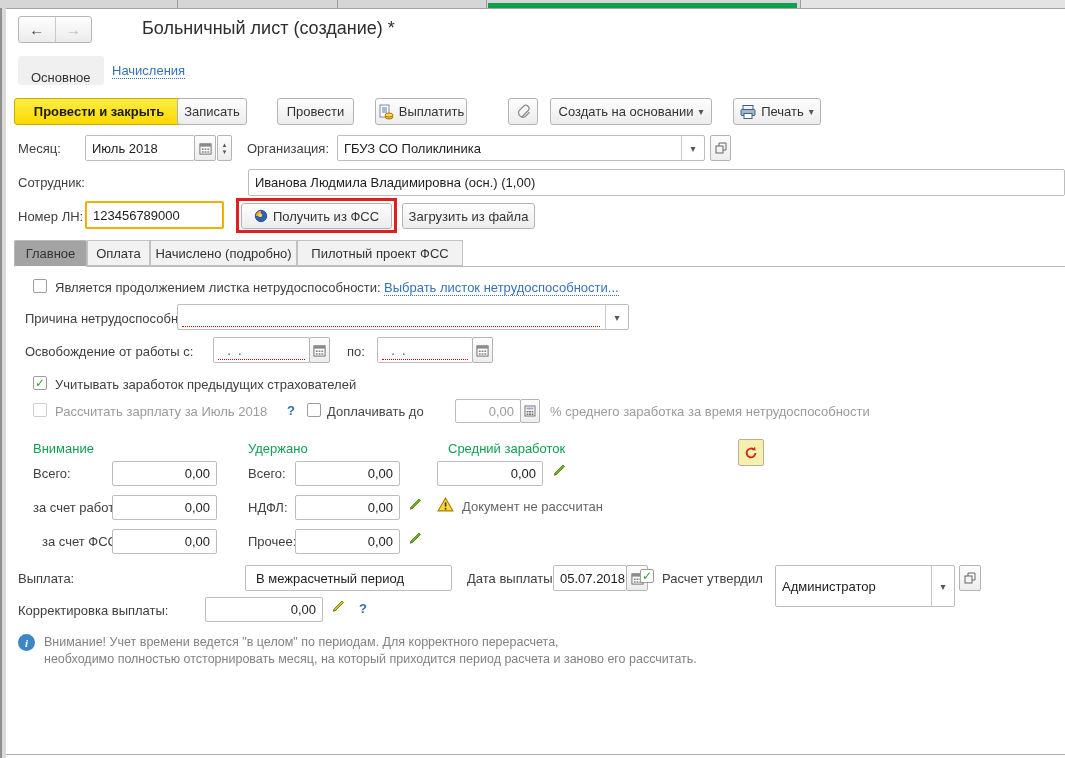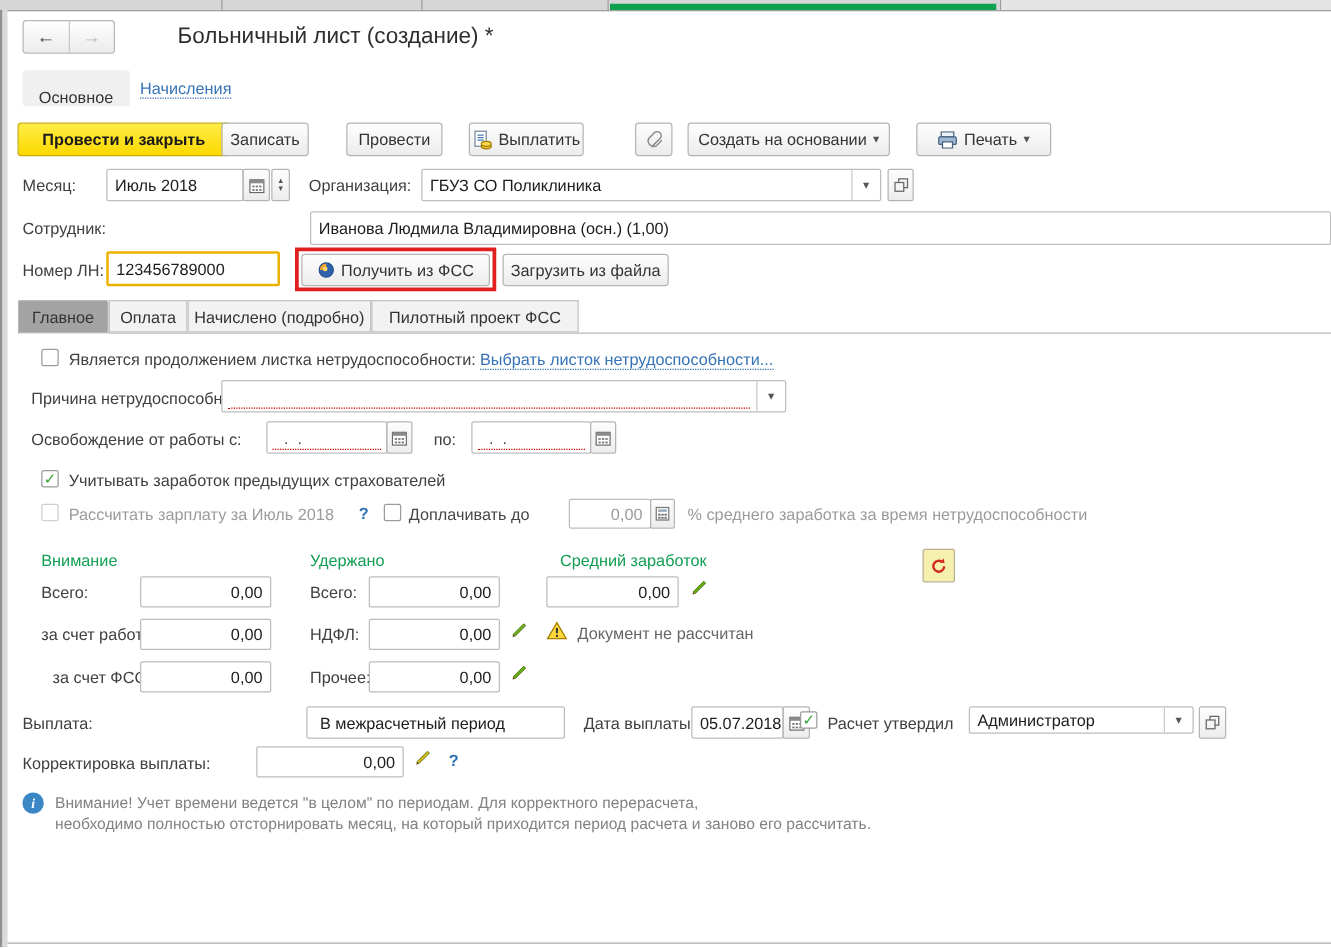--- a/index.html
+++ b/index.html
@@ -97,21 +97,21 @@
     <span>
         <svg width="15" height="15" viewBox="0 0 20 20">
           <path d="M7 18 L16 9 a4 4 0 0 0 -6 -6 L4 9 a6 6 0 0 0 8 8 l6 -6" fill="none" stroke="#8a8a8a" stroke-width="1.6"></path>
         </svg>
       </span>
   </div>
   <div class="btn" style="left:550px;top:98px;width:162px;height:27px;">
     <span>Создать на основании</span>
     <span style="font-size:10px;color:#555;">▾</span>
   </div>
-  <div class="btn" style="left:733px;top:98px;width:108px;height:27px;">
+  <div class="btn" style="left:733px;top:98px;width:88px;height:27px;">
     <span>
         <svg width="16" height="14" viewBox="0 0 16 14">
           <rect x="3" y="0.5" width="10" height="4" fill="#eef3f8" stroke="#47607e"></rect>
           <rect x="1" y="4.5" width="14" height="6" rx="1" fill="#9db8d2" stroke="#47607e"></rect>
           <rect x="4" y="8.5" width="8" height="5" fill="#fff" stroke="#47607e"></rect>
         </svg>
       </span>
     <span>Печать</span>
     <span style="font-size:10px;color:#555;">▾</span>
   </div>
@@ -371,21 +371,21 @@
             <rect x="6" y="10" width="2" height="1.5"></rect>
             <rect x="9" y="10" width="2" height="1.5"></rect>
           </g>
         </svg>
       </span>
   </div>
   <div class="cb" style="left:640px;top:569px;">
       <span>✓</span>
     </div>
   <div class="lbl" style="left:662px;top:571px;">Расчет утвердил</div>
-  <div class="inp" style="left:775px;top:565px;width:180px;height:22px;padding-right:26px;">
+  <div class="inp" style="left:775px;top:565px;width:180px;height:42px;padding-right:26px;">
     <span>Администратор</span>
     <div class="combo-arrow">
         <span>▾</span>
       </div>
   </div>
   <div class="tool-ib" style="left:959px;top:565px;width:22px;height:26px;">
     <span>
         <svg width="12" height="12" viewBox="0 0 12 12">
           <rect x="1" y="4" width="7" height="7" fill="none" stroke="#666"></rect>
           <path d="M4 4 V1 H11 V8 H8" fill="none" stroke="#666"></path>

